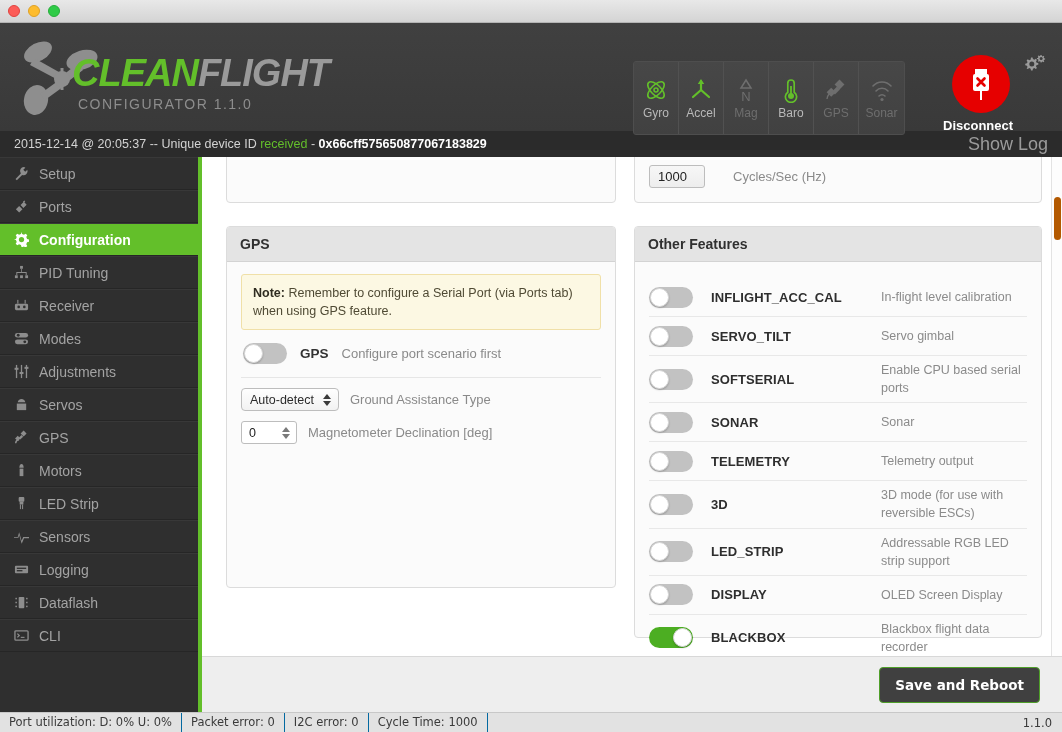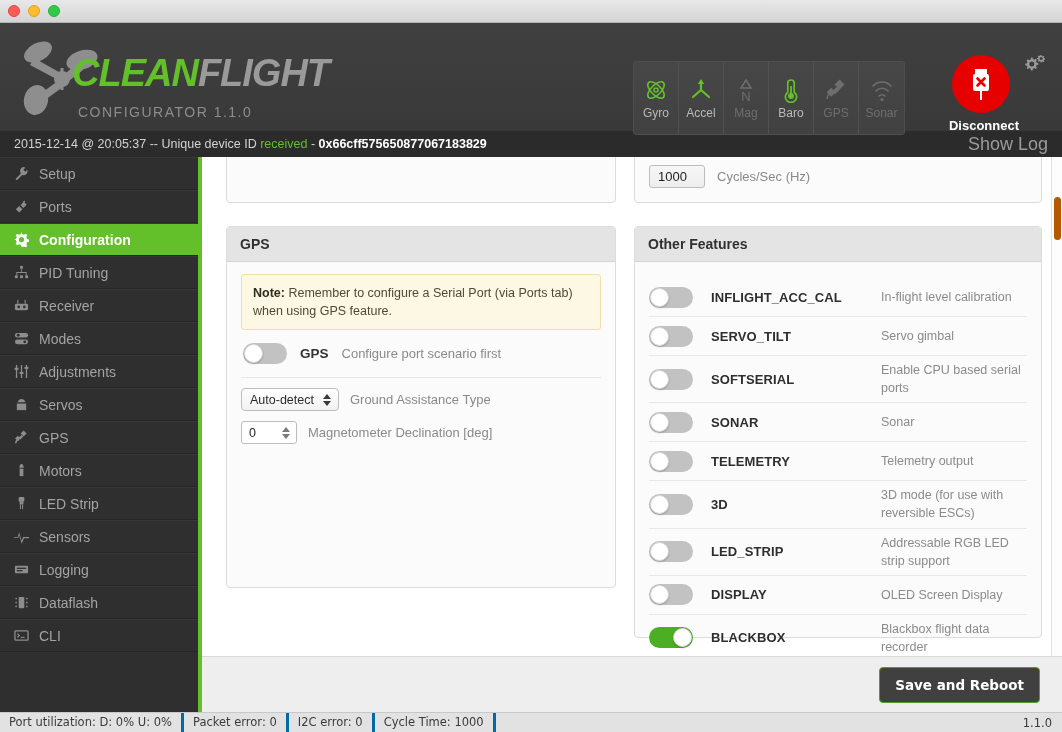--- a/index.html
+++ b/index.html
@@ -34,21 +34,21 @@
   .logo-wrap { position: relative; margin-left: 16px; width: 300px; height: 90px; }
   .logo-prop { position: absolute; left: 0; top: 6px; width: 92px; height: 78px; }
   .logo-text { position: absolute; left: 56px; top: 20px; }
   .logo-main {
     font-size: 38px; font-weight: bold; font-style: italic;
     letter-spacing: -1px;
   }
   .logo-clean { color: #63bf2a; }
   .logo-flight { color: #9a9a9a; }
   .logo-sub {
-    position: absolute; left: 62px; top: 72px;
+    position: absolute; left: 62px; top: 64px;
     color: #8d8d8d; font-size: 14px; letter-spacing: 1.5px;
   }
 
   .sensors {
     position: absolute; left: 633px; top: 38px;
     display: flex; border: 1px solid #4e4e4e; border-radius: 3px;
     overflow: hidden; background: #464646;
   }
   .sensor {
     width: 45px; height: 72px;
@@ -57,21 +57,21 @@
     justify-content: center; gap: 3px;
     background: linear-gradient(#474747, #414141);
   }
   .sensor:last-child { border-right: none; }
   .sensor .s-label { font-size: 12px; color: #b9b9b9; }
   .sensor.off .s-label { color: #6e6e6e; }
   .sensor svg { display: block; }
 
   .disconnect {
     position: absolute; left: 943px; top: 32px;
-    width: 76px; text-align: right; cursor: pointer;
+    width: 76px; text-align: left; cursor: pointer;
   }
   .disc-circle {
     width: 58px; height: 58px; border-radius: 50%;
     background: #e60000; margin: 0 auto;
     display: flex; align-items: center; justify-content: center;
   }
   .disc-label { color: #fff; font-size: 13px; font-weight: bold; margin-top: 5px; }
 
   .gear-btn { position: absolute; right: 14px; top: 30px; cursor: pointer; }
 
@@ -120,21 +120,21 @@
     background: #e4e4e4; border-bottom: 1px solid #d3d3d3;
     border-radius: 3px 3px 0 0;
     padding: 9px 13px; font-size: 14px; font-weight: bold; color: #303030;
   }
   .panel-body { padding: 12px 14px; }
 
   .top-panel-left { left: 24px; top: -50px; width: 390px; height: 96px; }
   .top-panel-right { left: 432px; top: -50px; width: 408px; height: 96px; }
   .top-row {
     position: absolute; left: 14px; bottom: 14px;
-    display: flex; align-items: center; gap: 12px; margin-top: 28px;
+    display: flex; align-items: center; gap: 28px; margin-top: 28px;
   }
 
   .gps-panel { left: 24px; top: 69px; width: 390px; height: 362px; }
   .feat-panel { left: 432px; top: 69px; width: 408px; height: 412px; }
 
   .note {
     background: #fcf8e3; border: 1px solid #f0e0a8; border-radius: 3px;
     padding: 9px 11px; font-size: 12.5px; color: #4f4a34; line-height: 1.45;
   }
   .note b { color: #2f2c20; }
@@ -236,21 +236,21 @@
   }
 
   
   .statusbar {
     position: absolute; left: 0; right: 0; bottom: 0; height: 20px;
     background: #e2e2e2; border-top: 1px solid #c8c8c8;
     display: flex; align-items: center;
     font-size: 11.5px; color: #3a3a3a;
     font-family: "DejaVu Sans", sans-serif;
   }
-  .st-cell { padding: 0 9px; border-right: 3px solid #0369a1; line-height: 19px; }
+  .st-cell { padding: 0 9px; border-right: 1px solid #0369a1; line-height: 19px; }
   .st-ver { margin-left: auto; padding-right: 10px; }
 </style>
 </head>
 <body>
 
 <div class="titlebar">
   <span class="tb-dot tb-close"></span>
   <span class="tb-dot tb-min"></span>
   <span class="tb-dot tb-max"></span>
 </div>

